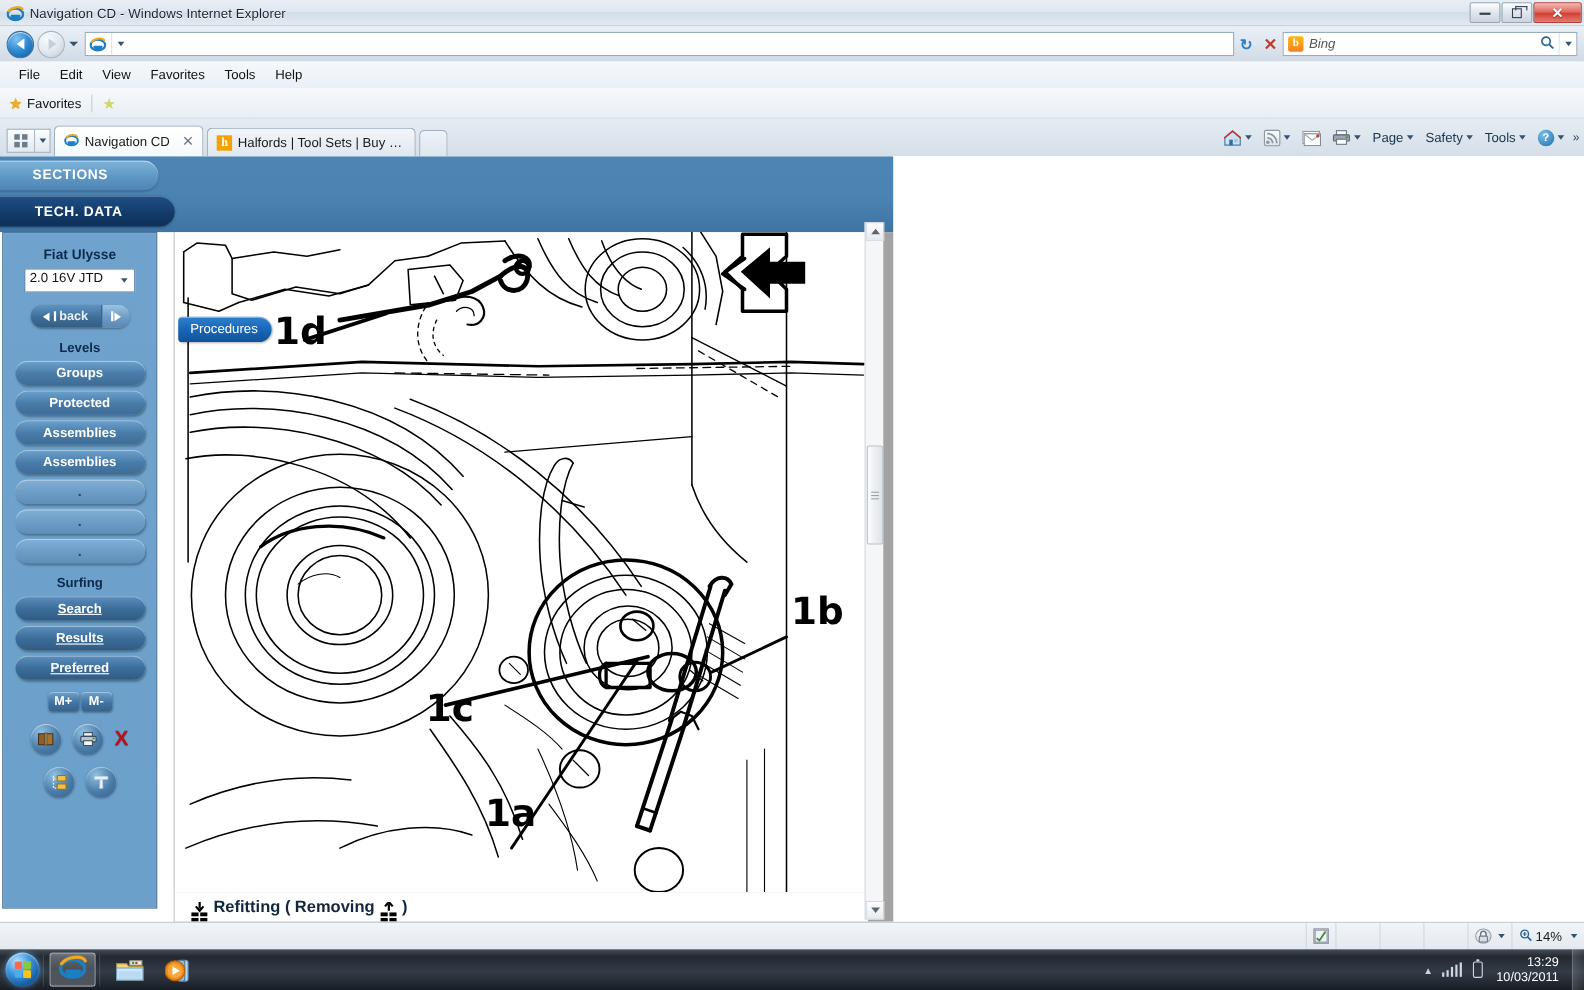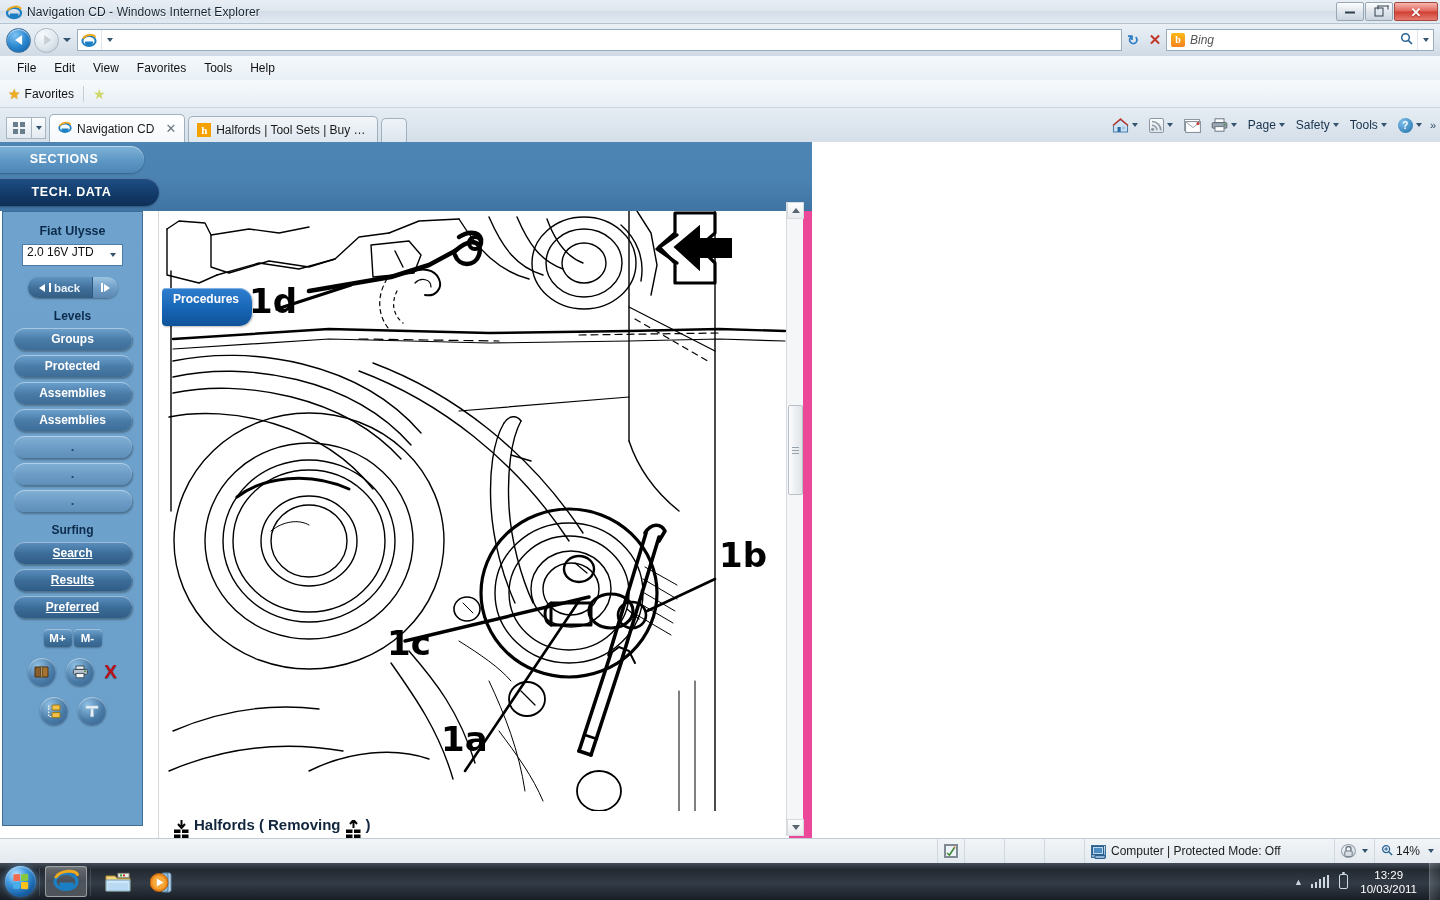--- a/index.html
+++ b/index.html
@@ -177,24 +177,24 @@
   }
   .techdata-tab {
     position:absolute; left:-16px; top:36px; width:175px; height:28px;
     background: linear-gradient(to bottom,#1f4f86,#123a68 60%,#0e2f57);
     border-radius: 14px; color:#ffffff; font-size:12.5px; font-weight:bold;
     text-align:center; line-height:28px; letter-spacing:.6px;
     box-shadow: inset 0 1px 0 rgba(255,255,255,.25), 0 1px 2px rgba(0,0,0,.3);
   }
   .navtabs { position:absolute; left:162px; top:146px; display:flex; }
   .ntab {
-    height:38px; padding:0 13px 11px 11px; margin-right:-9px;
+    height:23px; padding:0 13px 11px 11px; margin-right:-9px;
     border-radius: 4px 13px 13px 4px;
     background: linear-gradient(to bottom,#7db0d6,#5c95c3 55%,#4b84b3);
-    color:#ffffff; font-size:12px; font-weight:bold; line-height:23px;
+    color:#ffffff; font-size:12px; font-weight:normal; line-height:23px;
     box-shadow: inset 0 1px 0 rgba(255,255,255,.4), 1px 1px 2px rgba(0,0,0,.28);
     position: relative;
   }
   .ntab.sel {
     background: linear-gradient(to bottom,#2f7fd0,#1765b5 55%,#0f5299);
     z-index: 5;
   }
   .crumbbar {
     position:absolute; left:162px; top:185px; width:552px; height:21px;
     background: linear-gradient(to bottom,#0f3668,#0b2a54);
@@ -261,21 +261,21 @@
   .iconrow { display:flex; justify-content:center; align-items:center; gap:10px; margin-top:11px; }
   .rbtn { width:28px;height:28px;border-radius:50%;
     background: radial-gradient(circle at 34% 28%, #8fc0e4 0%, #4a7ca8 55%, #33608a 100%);
     box-shadow: inset 0 1px 1px rgba(255,255,255,.5), 0 1px 2px rgba(0,0,0,.35);
     display:flex;align-items:center;justify-content:center; font-size:13px; position:relative;}
   .xbtn { font-size:19px; font-weight:bold; color:#b9121b; text-shadow:0 1px 1px rgba(0,0,0,.4); }
 
   
   .drawwrap {
     position:absolute; left:158px; top:69px; width:654px; height:627px;
-    background:#ec4899; border-left:1px solid #d8d8d8;
+    background:#a3a3a3; border-left:1px solid #d8d8d8;
   }
   .draw-svg { position:absolute; left:0; top:0; width:630px; height:600px; }
   .bottom-strip {
     position:absolute; left:0; top:600px; width:630px; height:27px; background:#fff;
     overflow:hidden;
   }
   .refit-line { position:absolute; left:14px; top:6px; display:flex; align-items:flex-end; gap:4px; }
   .refit-text { font-size:15px; font-weight:bold; color:#12263d; line-height:15px; }
   .sq-ico { width:17px; height:12px; position:relative; }
 
@@ -334,21 +334,21 @@
   .tbitem.active { background: linear-gradient(to bottom, rgba(255,255,255,.32), rgba(255,255,255,.12) 50%, rgba(255,255,255,.22));
     border:1px solid rgba(255,255,255,.4); }
   .folder-ico { width:24px;height:19px;position:relative; }
   .wmp-ico { width:23px;height:22px;position:relative; }
   .tray { position:absolute; right:0; top:0; height:37px; display:flex; align-items:center; }
   .tray-caret { color:#c9d3dd; font-size:9px; margin:0 8px; }
   .bars { display:flex; align-items:flex-end; gap:1.5px; height:13px; margin-right:10px; }
   .bars i { width:2.5px; background:#cfd9e3; display:block; }
   .batt { width:9px;height:15px;border:1.5px solid #cfd9e3;border-radius:2px;position:relative;margin-right:12px; }
   .batt:before{content:"";position:absolute;left:2px;top:-3.5px;width:3px;height:2px;background:#cfd9e3;border-radius:1px;}
-  .clock { color:#ffffff; font-size:11.5px; text-align:center; line-height:14px; margin-right:12px; }
+  .clock { color:#ffffff; font-size:11.5px; text-align:right; line-height:14px; margin-right:12px; }
   .showdesk { width:11px;height:37px;background:linear-gradient(to right,rgba(255,255,255,.16),rgba(255,255,255,.05));
     border-left:1px solid rgba(255,255,255,.25); }
 </style>
 </head>
 <body>
 
 <div id="app">
 
   <div class="titlebar">
     <span class="title-ico">
@@ -772,21 +772,21 @@
           <div class="refit-line">
             <span class="sq-ico">
               <svg width="17" height="18" viewBox="0 0 17 18">
                 <path d="M8.5 0 v6 M5 4 L8.5 8 L12 4" fill="none" stroke="#000" stroke-width="2"></path>
                 <rect x="1" y="9.5" width="6.5" height="3.5" fill="#000"></rect>
                 <rect x="9" y="9.5" width="6.5" height="3.5" fill="#000"></rect>
                 <rect x="1" y="14.5" width="6.5" height="3.5" fill="#000"></rect>
                 <rect x="9" y="14.5" width="6.5" height="3.5" fill="#000"></rect>
               </svg>
             </span>
-            <span class="refit-text">Halfords (</span>
+            <span class="refit-text">Refitting (</span>
             <span class="refit-text red">Removing</span>
             <span class="sq-ico">
               <svg width="17" height="18" viewBox="0 0 17 18">
                 <path d="M8.5 8 v-6 M5 4 L8.5 0 L12 4" fill="none" stroke="#000" stroke-width="2"></path>
                 <rect x="1" y="9.5" width="6.5" height="3.5" fill="#000"></rect>
                 <rect x="9" y="9.5" width="6.5" height="3.5" fill="#000"></rect>
                 <rect x="1" y="14.5" width="6.5" height="3.5" fill="#000"></rect>
                 <rect x="9" y="14.5" width="6.5" height="3.5" fill="#000"></rect>
               </svg>
             </span>
@@ -821,30 +821,20 @@
         <svg width="12" height="12" viewBox="0 0 12 12">
             <rect x="0.5" y="0.5" width="11" height="11" fill="#eef3f8" stroke="#7f8a95"></rect>
             <path d="M2 8 L4.5 10 L9.5 2.5" fill="none" stroke="#3f8a36" stroke-width="1.6"></path>
             <path d="M8.5 1 l2 1 -.5 2" fill="#d06c1e"></path>
           </svg>
       </span>
     </span>
     <span class="sb-cell" style="width:40px"></span>
     <span class="sb-cell" style="width:40px"></span>
     <span class="sb-cell" style="width:40px"></span>
-    <span class="sb-cell" style="min-width:250px">
-      <span class="comp-ico">
-        <svg width="15" height="13" viewBox="0 0 15 13">
-            <rect x="0.5" y="0.5" width="11" height="8" fill="#bcd8ef" stroke="#2d5f8c"></rect>
-            <rect x="2" y="2" width="8" height="5" fill="#4e8cc4"></rect>
-            <path d="M3 9.5 h10 v3 h-10 z" fill="#8fb5d6" stroke="#2d5f8c"></path>
-          </svg>
-      </span>
-      <span>Computer | Protected Mode: Off</span>
-    </span>
     <span class="sb-cell">
       <span class="lock-ico">
         <svg width="13" height="13" viewBox="0 0 13 13">
             <path d="M4 6 v-2 a2.5 2.5 0 0 1 5 0 v2" fill="none" stroke="#6f7a85" stroke-width="1.4"></path>
             <rect x="2.8" y="6" width="7.4" height="5.4" rx="1" fill="#d8dee4" stroke="#6f7a85"></rect>
           </svg>
       </span>
       <span class="caret sm" style="margin-left:6px"></span>
     </span>
     <span class="sb-cell" style="border-right:none">

